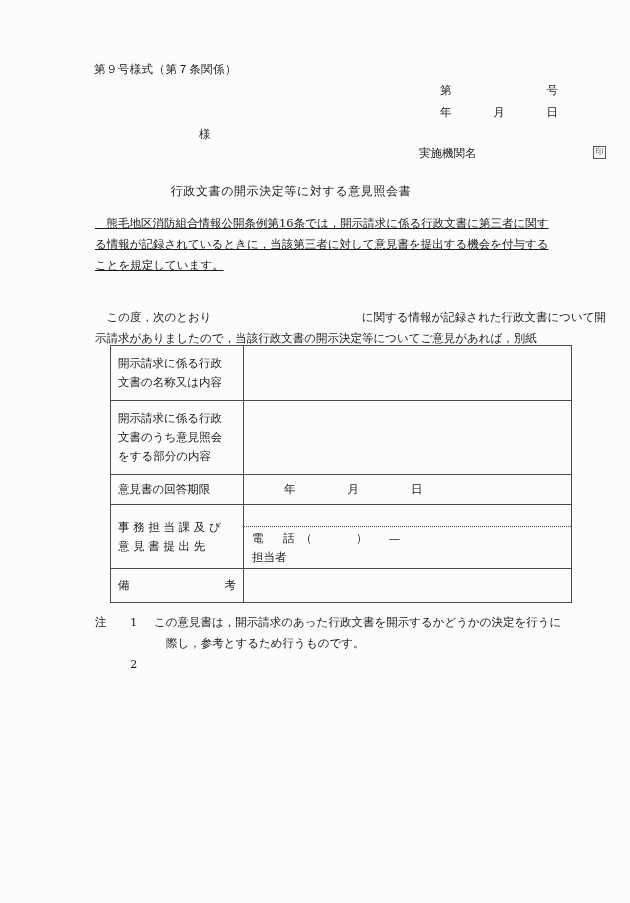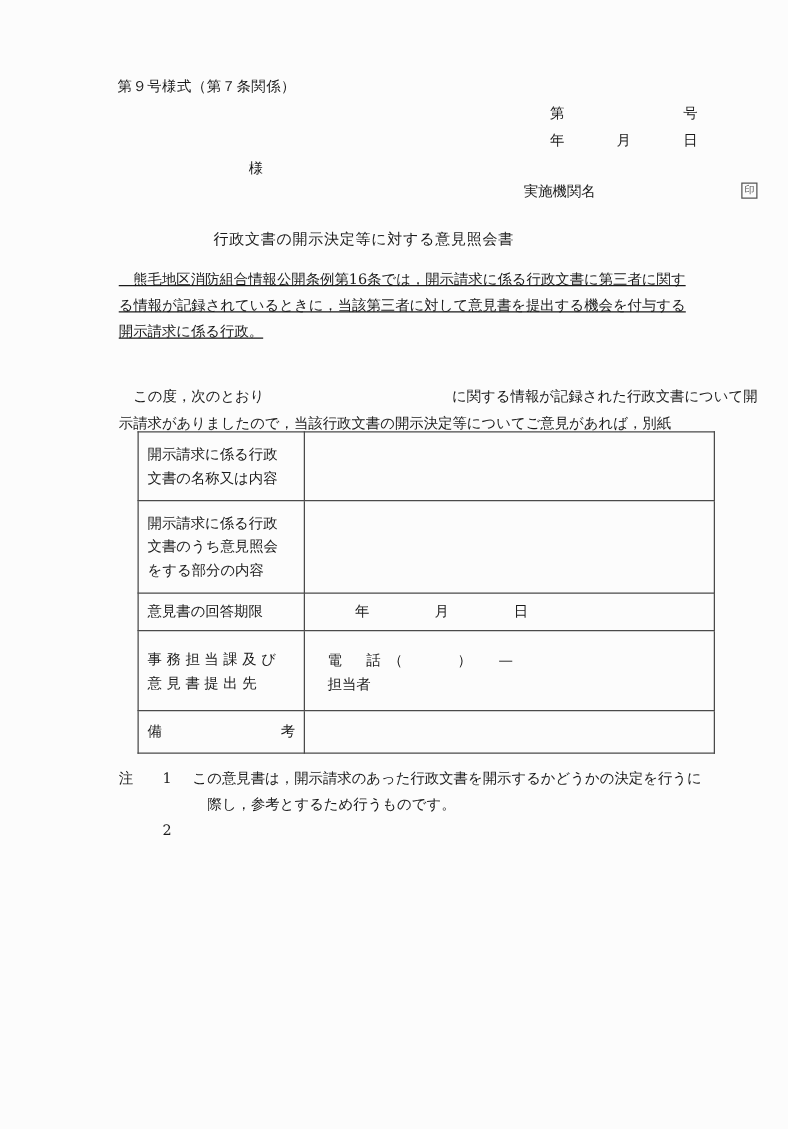--- a/index.html
+++ b/index.html
@@ -135,22 +135,21 @@
     gap: 52px;
     padding-left: 32px;
   }
   .contact-cell {
     padding: 0 !important;
     height: 100%;
   }
   .contact-inner {
     height: 100%;
     display: flex;
-    flex-direction: row;
-    gap: 10px;
+    flex-direction: column;
   }
   .contact-top {
     height: 19px;
     border-bottom: 1px dotted #4a4a4a;
   }
   .contact-bottom {
     flex: 1;
     padding: 2px 8px 0 8px;
     line-height: 19px;
   }
@@ -217,21 +216,21 @@
   <div class="agency-row">
     <span>実施機関名</span>
     <span class="seal-box">印</span>
   </div>
 
   <div id="doc-title">行政文書の開示決定等に対する意見照会書</div>
 
   <div class="body-block" id="para-1">
     <div class="para-line">　熊毛地区消防組合情報公開条例第16条では，開示請求に係る行政文書に第三者に関す</div>
     <div class="para-line">る情報が記録されているときに，当該第三者に対して意見書を提出する機会を付与する</div>
-    <div class="para-line">開示請求に係る行政。</div>
+    <div class="para-line">ことを規定しています。</div>
   </div>
 
   <div class="body-block" id="para-2">
     <div class="para-line"><span>　この度，次のとおり</span><span class="gapfill" style="width:150px"></span><span>に関する情報が記録された行政文書について開</span></div>
     <div class="para-line">示請求がありましたので，当該行政文書の開示決定等についてご意見があれば，別紙</div>
   </div>
 
   <table id="info-table">
     <tbody>
       <tr class="row-doc-name">

